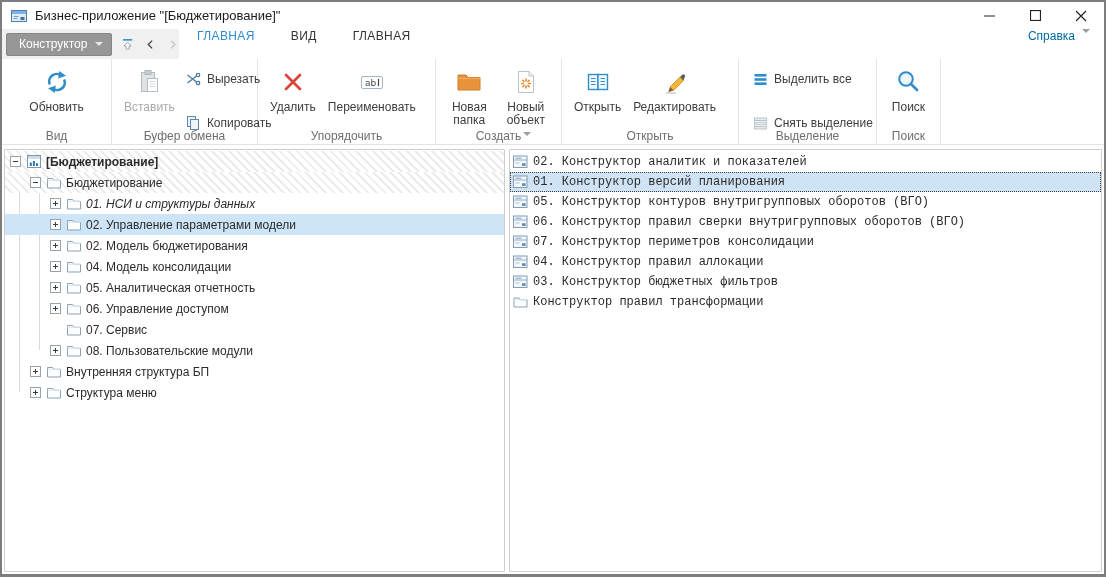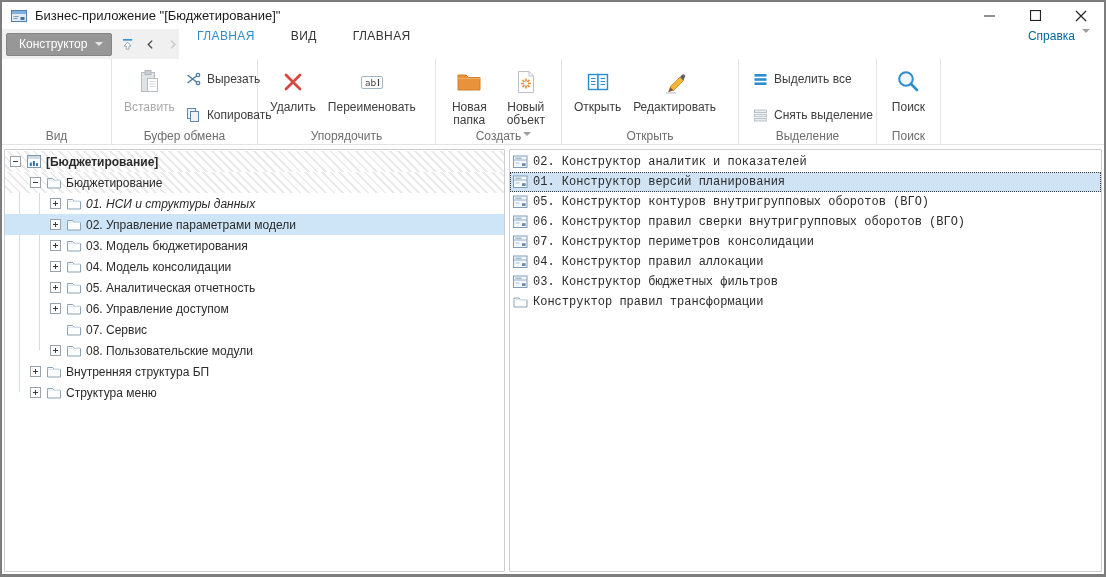--- a/index.html
+++ b/index.html
@@ -30,21 +30,21 @@
   .help .caret{width:0;height:0;border-left:4px solid transparent;border-right:4px solid transparent;border-top:4px solid #9aa0a6;}
 
   
   .ribbon{height:86px;background:#fff;border-bottom:1px solid #e3e3e3;display:flex;flex:0 0 auto;}
   .rgroup{position:relative;border-right:1px solid #e4e4e4;padding:4px 6px 16px 6px;display:flex;align-items:flex-start;}
   .rgroup-label{position:absolute;bottom:1px;left:0;right:0;text-align:center;font-size:12px;color:#6e6e6e;}
   .bigbtn{display:flex;flex-direction:column;align-items:center;padding:3px 6px;border-radius:2px;}
   .bigbtn .bico{height:32px;display:flex;align-items:center;justify-content:flex-end;}
   .bigbtn .blabel{font-size:12px;color:#3d3d3d;text-align:center;line-height:13px;margin-top:3px;white-space:pre-line;}
   .bigbtn.disabled .blabel{color:#a9a9a9;}
-  .smallcol{display:flex;flex-direction:column;gap:16px;padding-top:6px;}
+  .smallcol{display:flex;flex-direction:column;gap:24px;padding-top:6px;}
   .smallbtn{display:flex;align-items:center;gap:6px;height:20px;padding:0 4px;border-radius:2px;}
   .smallbtn .slabel{font-size:12px;color:#3d3d3d;white-space:nowrap;}
   .dd-caret{width:0;height:0;border-left:4px solid transparent;border-right:4px solid transparent;border-top:4px solid #9aa0a6;margin-left:3px;display:inline-block;vertical-align:middle;}
   .w-vid{width:110px;} .w-buf{width:146px;} .w-upo{width:178px;} .w-soz{width:126px;}
   .w-otk{width:177px;} .w-vyd{width:138px;} .w-poi{width:64px;}
   .w-vid{justify-content:center;}
 
   
   .content{flex:1 1 auto;display:flex;padding:4px 2px 2px 2px;background:#fff;gap:4px;overflow:hidden;}
   .panel{border:1px solid #cdced0;border-radius:1px;background:#fff;overflow:hidden;position:relative;}
@@ -124,20 +124,32 @@
     </div>
     <div class="help">
       <span>Справка</span>
       <span class="caret"></span>
     </div>
   </div>
 
   <div class="ribbon">
 
     <div class="rgroup w-vid">
+      <div class="bigbtn">
+        <div class="bico">
+            <svg width="28" height="28" viewBox="0 0 28 28">
+          <g id="rfh">
+                <path d="M6.8 16.5a7.6 7.6 0 0 1 12.1-8.6" fill="none" stroke="#2f8dcc" stroke-width="2.6"></path>
+          <polygon points="16.2,3.0 23.0,7.8 15.2,10.4" fill="#2f8dcc"></polygon>
+              </g>
+          <use href="#rfh" transform="rotate(180 14 14)"></use>
+        </svg>
+          </div>
+        <div class="blabel">Обновить</div>
+      </div>
       <div class="rgroup-label">Вид</div>
     </div>
 
     <div class="rgroup w-buf">
       <div class="bigbtn disabled">
         <div class="bico">
             <svg width="28" height="28" viewBox="0 0 28 28">
           <rect x="6.5" y="4.5" width="13" height="19" fill="#dfe3e6" stroke="#b6bcc2"></rect>
           <rect x="10" y="2.5" width="6" height="4" fill="#c7cdd2" stroke="#b0b6bc"></rect>
           <rect x="12.5" y="10.5" width="10" height="13" fill="#fff" stroke="#b6bcc2"></rect>
@@ -323,21 +335,21 @@
     </svg>
     <span class="tree-label">02. Управление параметрами модели</span>
   </div>
           <div class="tree-row" style="padding-left: 45px;">
     <span class="expand plus"></span>
 
     <svg class="node-ico icon-variant" viewBox="0 0 16 15">
       <path d="M1.5 3.5 h5.2 l1.5 1.8 H14.5 V13 H1.5 Z" fill="#fcfdfe" stroke="#8ba1b4"></path>
       <path d="M1.5 5.3 H14.5" stroke="#dde7ef" stroke-width="1"></path>
     </svg>
-    <span class="tree-label">03. Модель бюджетирования</span>
+    <span class="tree-label">02. Модель бюджетирования</span>
   </div>
           <div class="tree-row" style="padding-left: 45px;">
     <span class="expand plus"></span>
 
     <svg class="node-ico icon-variant" viewBox="0 0 16 15">
       <path d="M1.5 3.5 h5.2 l1.5 1.8 H14.5 V13 H1.5 Z" fill="#fcfdfe" stroke="#8ba1b4"></path>
       <path d="M1.5 5.3 H14.5" stroke="#dde7ef" stroke-width="1"></path>
     </svg>
     <span class="tree-label">04. Модель консолидации</span>
   </div>

